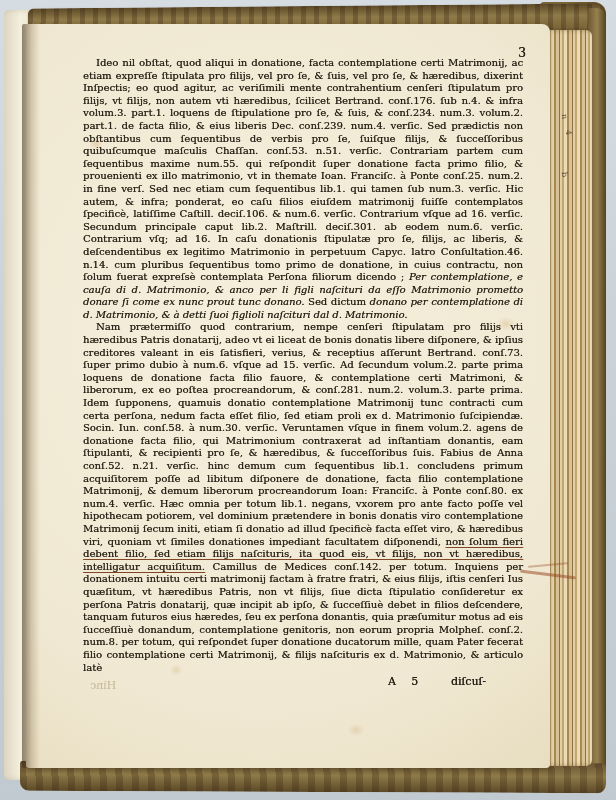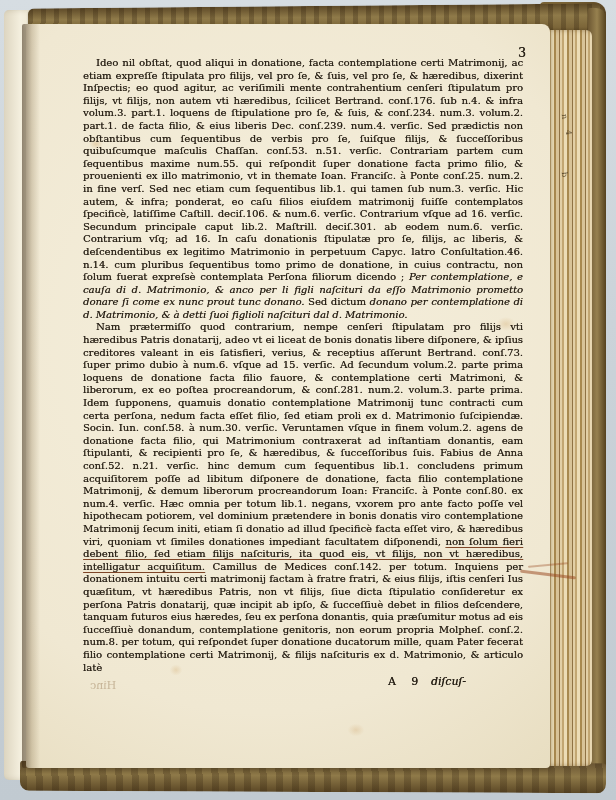--- a/index.html
+++ b/index.html
@@ -64,21 +64,21 @@
        text-shadow:.25px 0 .2px rgba(40,30,18,.75);}
   .it{font-style:italic;}
   .u1{text-decoration:underline;text-decoration-color:rgba(152,64,22,.6);
       text-decoration-thickness:1.4px;text-underline-offset:1.6px;}
   .u2{text-decoration-color:rgba(152,64,22,.3);
       text-decoration-thickness:1.2px;text-underline-offset:1.6px;}
 
   .sig-line{position:relative;height:14px;margin-top:1px;font-size:10.8px;color:#272016;}
   .sig-mark{position:absolute;left:305px;word-spacing:12px;
        text-shadow:.3px 0 0 #272016;}
-  .catchword{position:absolute;left:348px;text-shadow:.25px 0 0 #272016;font-style:italic;}
+  .catchword{position:absolute;left:368px;text-shadow:.25px 0 0 #272016;}
 
   .showthrough{position:absolute;left:64px;top:655px;transform:scaleX(-1);
        color:rgba(128,95,55,.38);font-size:11px;}
 
   .rust-mark{position:absolute;left:494px;top:549px;width:56px;height:3px;
        background:rgba(150,65,25,.5);transform:rotate(7deg);border-radius:2px;}
   .rust-mark2{position:absolute;left:502px;top:540px;width:40px;height:2px;
        background:rgba(150,65,25,.35);transform:rotate(-5deg);border-radius:2px;}
 
   .edge-mark{position:absolute;color:#43351d;font-size:8px;opacity:.8;
@@ -98,21 +98,21 @@
 
   <div class="page">
     <div class="page-number">3</div>
 
     <div class="text-block">
       <div id="paras">
           <p class="para"><span>Ideo nil obſtat, quod aliqui in donatione, facta contemplatione certi Matrimonij, ac etiam expreſſe ſtipulata pro filijs, vel pro ſe, &amp; ſuis, vel pro ſe, &amp; hæredibus, dixerint Inſpectis; eo quod agitur, ac veriſimili mente contrahentium cenſeri ſtipulatum pro filijs, vt filijs, non autem vti hæredibus, ſcilicet Bertrand. conſ.176. ſub n.4. &amp; infra volum.3. part.1. loquens de ſtipulatione pro ſe, &amp; ſuis, &amp; conſ.234. num.3. volum.2. part.1. de facta filio, &amp; eius liberis Dec. conſ.239. num.4. verſic. Sed prædictis non obſtantibus cum ſequentibus de verbis pro ſe, ſuiſque filijs, &amp; ſucceſſoribus quibuſcumque maſculis Chaſſan. conſ.53. n.51. verſic. Contrariam partem cum ſequentibus maxime num.55. qui reſpondit ſuper donatione facta primo filio, &amp; prouenienti ex illo matrimonio, vt in themate Ioan. Franciſc. à Ponte conſ.25. num.2. in fine verſ. Sed nec etiam cum ſequentibus lib.1. qui tamen ſub num.3. verſic. Hic autem, &amp; infra; ponderat, eo caſu filios eiuſdem matrimonij fuiſſe contemplatos ſpecificè, latiſſime Caſtill. deciſ.106. &amp; num.6. verſic. Contrarium vſque ad 16. verſic. Secundum principale caput lib.2. Maſtrill. deciſ.301. ab eodem num.6. verſic. Contrarium vſq; ad 16. In caſu donationis ſtipulatæ pro ſe, filijs, ac liberis, &amp; deſcendentibus ex legitimo Matrimonio in perpetuum Capyc. latro Conſultation.46. n.14. cum pluribus ſequentibus tomo primo de donatione, in cuius contractu, non ſolum fuerat expreſsè contemplata Perſona filiorum dicendo ; </span><span class="it">Per contemplatione, e cauſa di d. Matrimonio, &amp; anco per li figli naſcituri da eſſo Matrimonio prometto donare ſi come ex nunc prout tunc donano. </span><span>Sed dictum </span><span class="it">donano per contemplatione di d. Matrimonio, &amp; à detti ſuoi figlioli naſcituri dal d. Matrimonio.</span></p>
           <p class="para"><span>Nam prætermiſſo quod contrarium, nempe cenſeri ſtipulatam pro filijs vti hæredibus Patris donatarij, adeo vt ei liceat de bonis donatis libere diſponere, &amp; ipſius creditores valeant in eis ſatisfieri, verius, &amp; receptius aſſerunt Bertrand. conſ.73. ſuper primo dubio à num.6. vſque ad 15. verſic. Ad ſecundum volum.2. parte prima loquens de donatione facta filio fauore, &amp; contemplatione certi Matrimoni, &amp; liberorum, ex eo poſtea procreandorum, &amp; conſ.281. num.2. volum.3. parte prima. Idem ſupponens, quamuis donatio contemplatione Matrimonij tunc contracti cum certa perſona, nedum facta eſſet filio, ſed etiam proli ex d. Matrimonio ſuſcipiendæ. Socin. Iun. conſ.58. à num.30. verſic. Veruntamen vſque in finem volum.2. agens de donatione facta filio, qui Matrimonium contraxerat ad inſtantiam donantis, eam ſtipulanti, &amp; recipienti pro ſe, &amp; hæredibus, &amp; ſucceſſoribus ſuis. Fabius de Anna conſ.52. n.21. verſic. hinc demum cum ſequentibus lib.1. concludens primum acquiſitorem poſſe ad libitum diſponere de donatione, facta filio contemplatione Matrimonij, &amp; demum liberorum procreandorum Ioan: Franciſc. à Ponte conſ.80. ex num.4. verſic. Hæc omnia per totum lib.1. negans, vxorem pro ante facto poſſe vel hipothecam potiorem, vel dominium prætendere in bonis donatis viro contemplatione Matrimonij ſecum initi, etiam ſi donatio ad illud ſpecificè facta eſſet viro, &amp; hæredibus viri, quoniam vt ſimiles donationes impediant facultatem diſponendi, </span><span class="u1">non ſolum fieri debent filio, ſed etiam filijs naſcituris, ita quod eis, vt filijs, non vt hæredibus, intelligatur acquiſitum.</span><span class="u2"> Camillus de Medices conſ.142. per totum.</span><span> Inquiens per donationem intuitu certi matrimonij factam à fratre fratri, &amp; eius filijs, iſtis cenſeri Ius quæſitum, vt hæredibus Patris, non vt filijs, ſiue dicta ſtipulatio conſideretur ex perſona Patris donatarij, quæ incipit ab ipſo, &amp; ſucceſſiuè debet in filios deſcendere, tanquam futuros eius hæredes, ſeu ex perſona donantis, quia præſumitur motus ad eis ſucceſſiuè donandum, contemplatione genitoris, non eorum propria Molpheſ. conſ.2. num.8. per totum, qui reſpondet ſuper donatione ducatorum mille, quam Pater fecerat filio contemplatione certi Matrimonij, &amp; filijs naſcituris ex d. Matrimonio, &amp; articulo latè</span></p>
         </div>
       <div class="sig-line">
-        <span class="sig-mark">A 9</span>
+        <span class="sig-mark">A 5</span>
         <span class="catchword">diſcuſ-</span>
       </div>
     </div>
 
     <div class="showthrough">Hinc</div>
     <div class="rust-mark"></div>
     <div class="rust-mark2"></div>
   </div>
 
   <div class="gutter-shadow"></div>

